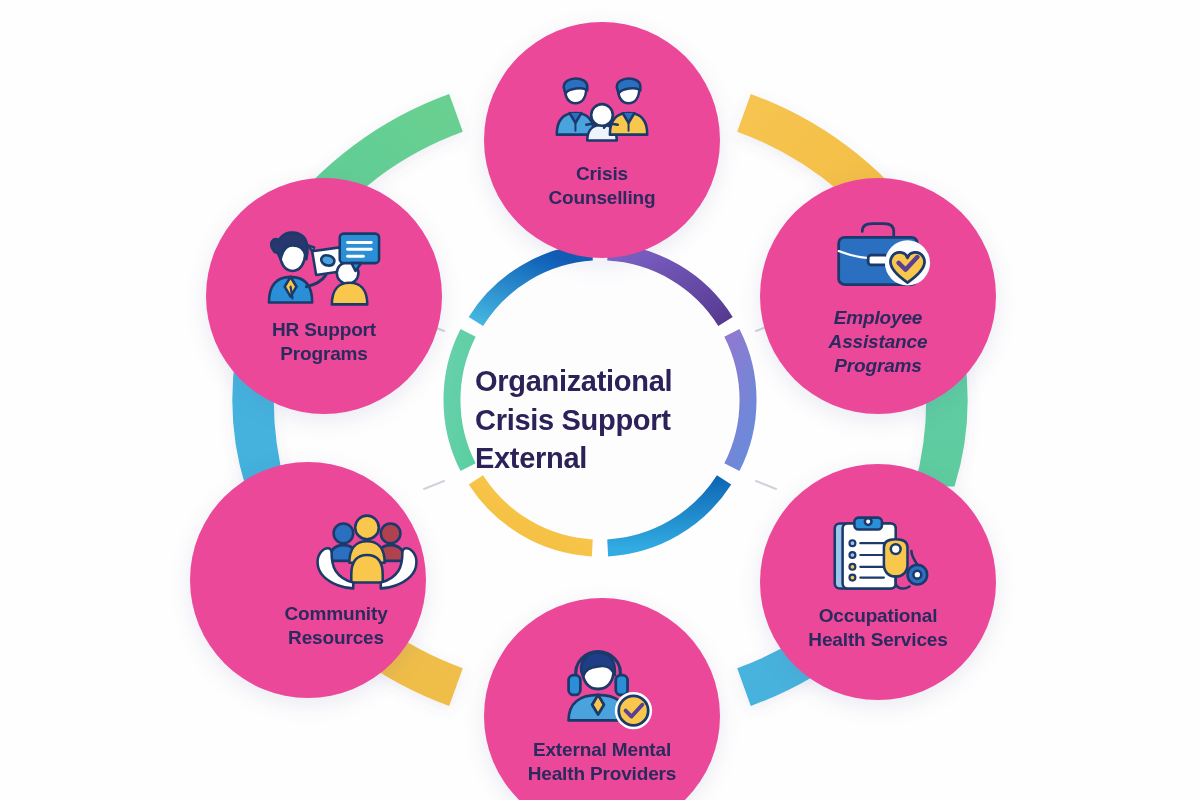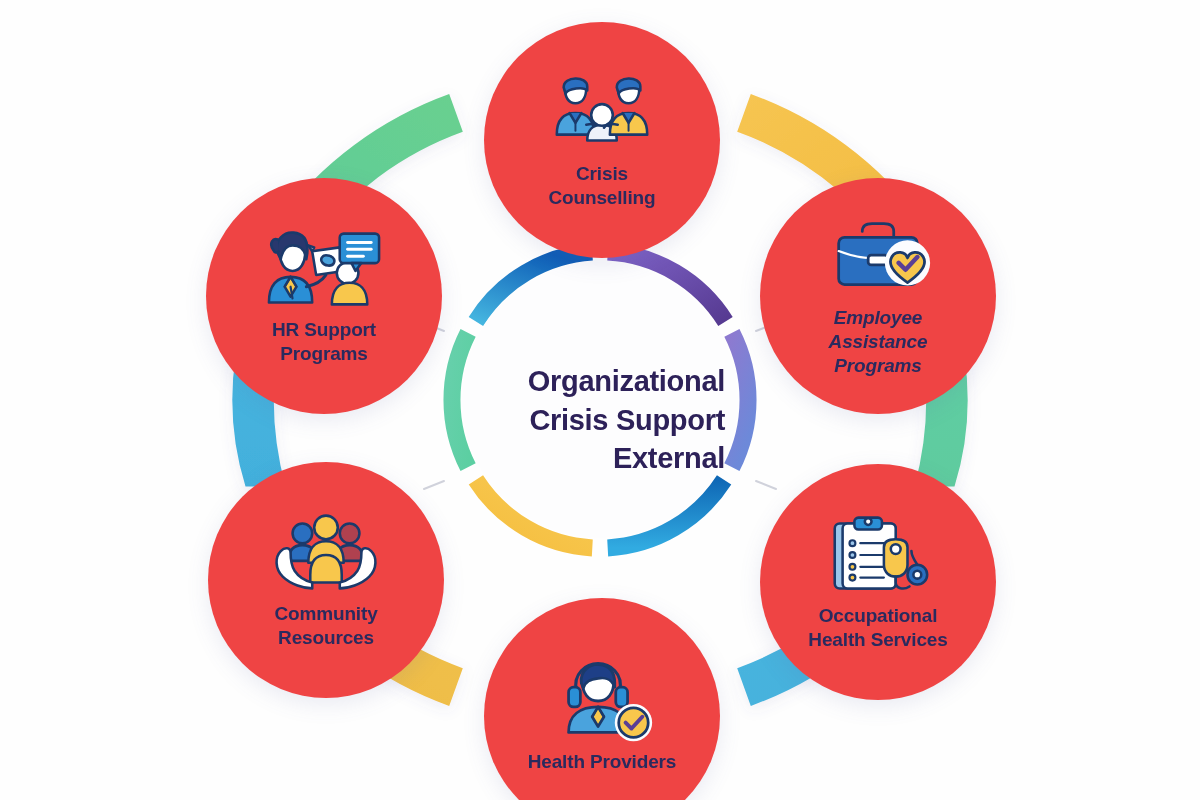--- a/index.html
+++ b/index.html
@@ -22,34 +22,34 @@
   
   .hub {
     position: absolute;
     left: 452px; top: 272px;
     width: 296px; height: 296px;
     display: flex; align-items: center; justify-content: center;
     pointer-events: none;
   }
   .hub-title {
     width: 250px;
-    text-align: right;
+    text-align: left;
     font-size: 29px;
     font-weight: bold;
     line-height: 1.33;
     color: #2d2159;
     letter-spacing: -0.3px;
   }
 
   
   .node {
     position: absolute;
     width: 236px; height: 236px;
     border-radius: 50%;
-    background: #ef4444;
+    background: #ec4899;
     box-shadow: 0 6px 22px rgba(90,100,160,0.13);
     display: flex;
     flex-direction: column;
     align-items: center;
     justify-content: center;
   }
   .node-icon {
     width: 118px; height: 86px;
     display: flex; align-items: center; justify-content: center;
     margin-bottom: 6px;
@@ -63,21 +63,21 @@
     text-align: center;
     width: 180px;
     letter-spacing: -0.15px;
   }
 
   
   #node-crisis   { left: 484px; top: 22px; }
   #node-eap      { left: 760px; top: 178px; font-style: italic; }
   #node-occ      { left: 760px; top: 464px; }
   #node-external { left: 484px; top: 598px; }
-  #node-community{ left: 208px; top: 462px; }
+  #node-community{ left: 190px; top: 462px; align-items: flex-end; }
   #node-hr       { left: 206px; top: 178px; }
 </style>
 </head>
 <body>
 
 <div id="stage">
 
   <svg id="svg-layer" viewBox="0 0 1200 800">
     <defs>
 
@@ -275,20 +275,21 @@
           <path d="M34 30 C30 12 44 2 56 2 C68 2 82 12 78 30" fill="none" stroke-width="3.2"></path>
           <rect x="26" y="26" width="12" height="20" rx="5" fill="#2a8fd6"></rect>
           <rect x="74" y="26" width="12" height="20" rx="5" fill="#2a8fd6"></rect>
           <circle cx="92" cy="62" r="19" fill="#fbfcff" stroke="none"></circle>
           <circle cx="92" cy="62" r="15" fill="#f8c74c"></circle>
           <path d="M84 62 L90 68 L101 56" fill="none" stroke="#5b3f95" stroke-width="4"></path>
         </g>
       </svg>
     </div>
     <div class="node-label">
+      <div>External Mental</div>
       <div>Health Providers</div>
     </div>
   </div>
 
   <div class="node" id="node-community">
     <div class="node-icon">
       <svg viewBox="0 0 120 80">
         <g stroke="#1b3a6b" stroke-width="2.6" stroke-linejoin="round" stroke-linecap="round">
 
           <circle cx="36" cy="20" r="10" fill="#2a6fc0"></circle>

